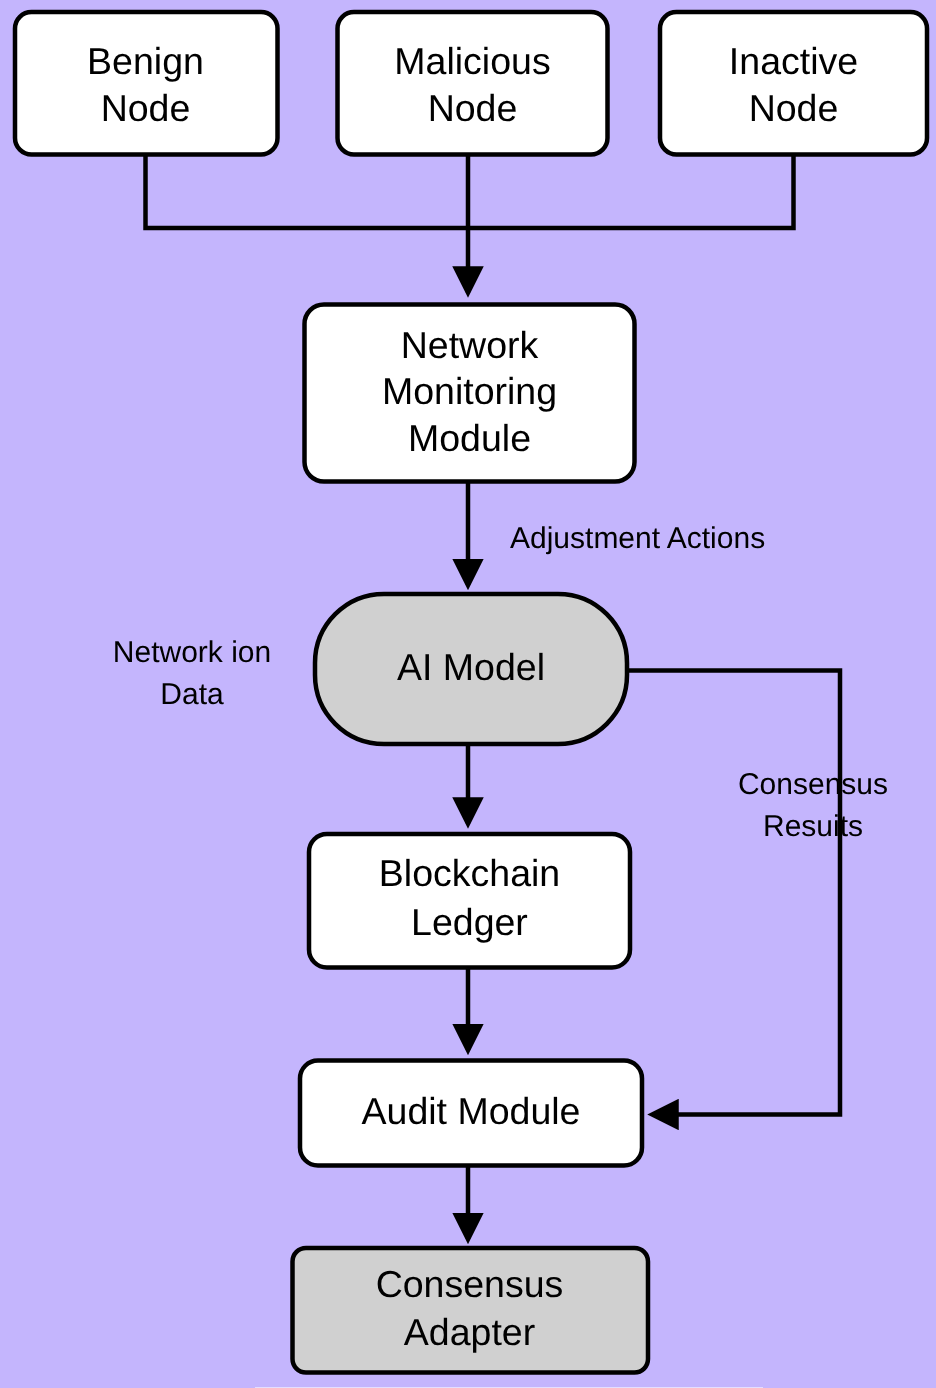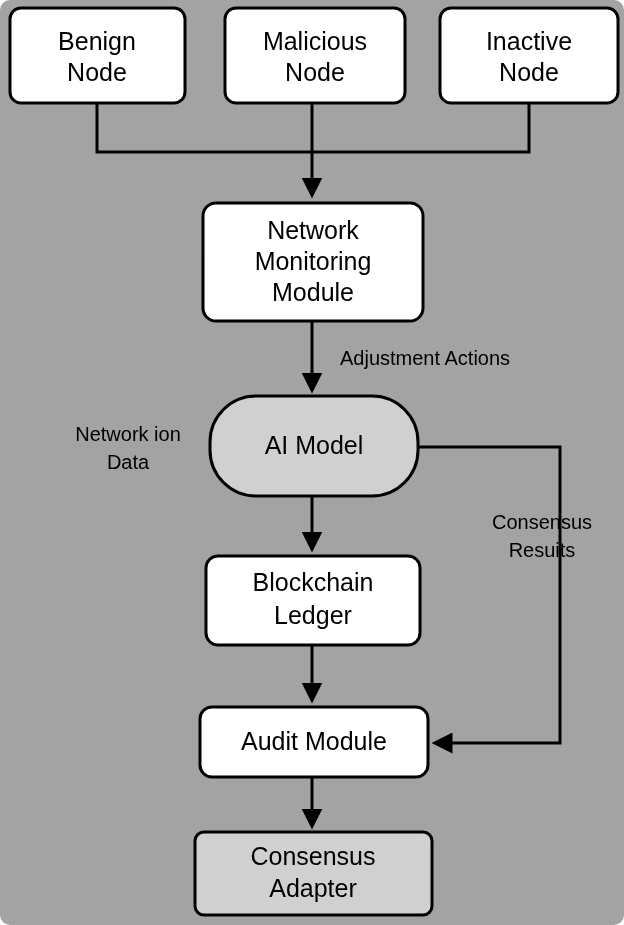--- a/index.html
+++ b/index.html
@@ -7,23 +7,22 @@
     padding: 0;
     background: #ffffff;
   }
   body {
     font-family: "Liberation Sans", sans-serif;
   }
   #diagram-root {
     position: relative;
     width: 624px;
     height: 925px;
-    background: #a3a3a3;
+    background: #c4b5fd;
     overflow: hidden;
-    border-radius: 10px;
   }
   #diagram-svg {
     position: absolute;
     top: 0;
     left: 0;
     width: 624px;
     height: 925px;
     display: block;
   }
   .node-label {

